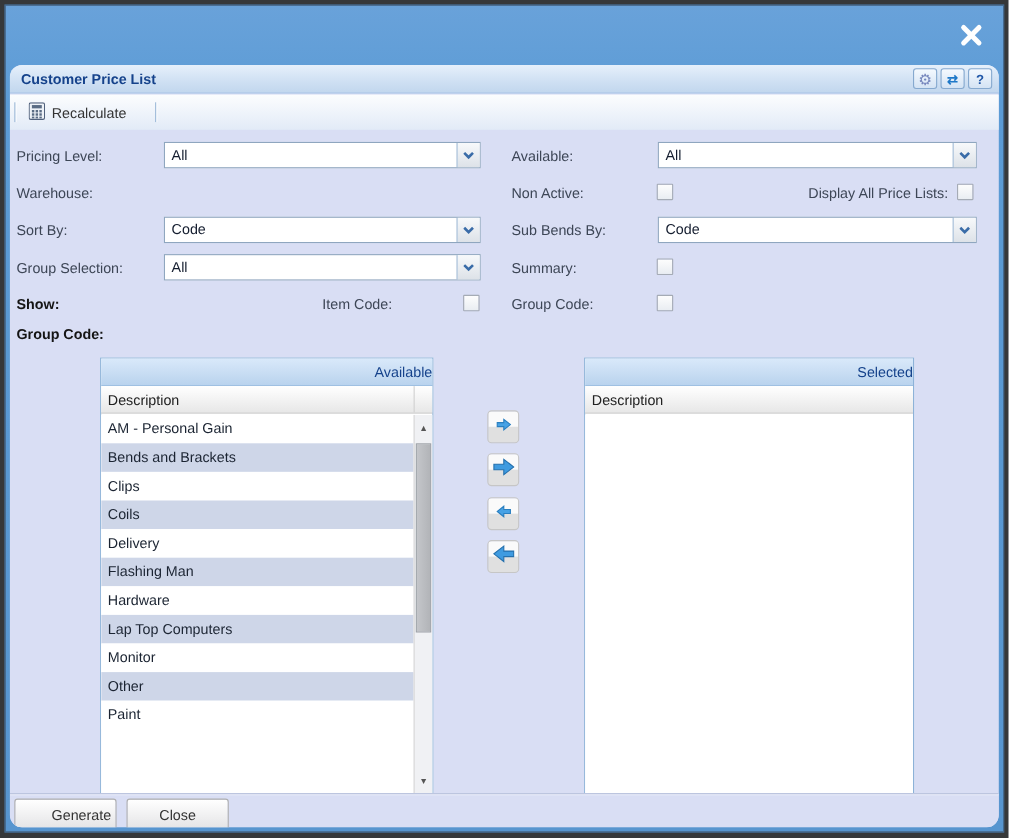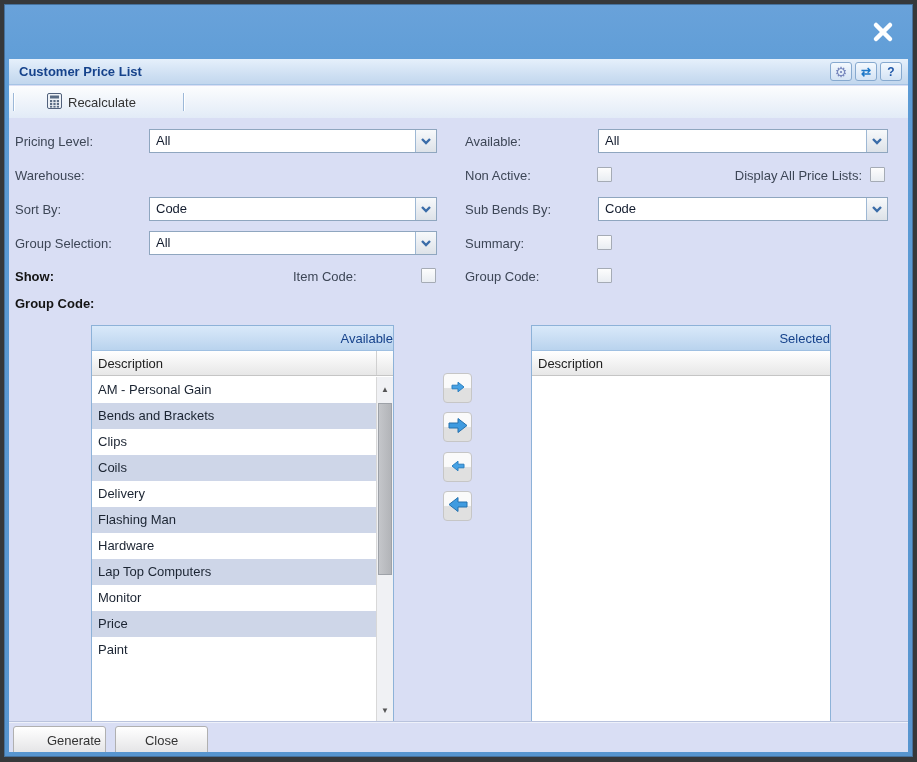--- a/index.html
+++ b/index.html
@@ -4,38 +4,38 @@
 <style>
   * { margin:0; padding:0; box-sizing:border-box; }
   body { width:917px; height:762px; overflow:hidden; font-family:"Liberation Sans", sans-serif; }
 
   #window { position:relative; width:917px; height:762px; background:#36383a; }
   .chrome { position:absolute; left:4px; top:4px; right:4px; bottom:5px;
             background:linear-gradient(#69a2da, #5b9bd5 12%, #5795cf);
             border:1px solid #46719c; }
   .close-btn { position:absolute; top:16px; right:18px; width:22px; height:22px; cursor:pointer; }
 
-  .dialog { position:absolute; left:4px; top:54px; right:4px; bottom:4px; background:#d9def4; overflow:hidden; }
+  .dialog { position:absolute; left:4px; top:54px; right:4px; bottom:4px; background:#d9def4; overflow:hidden;border-radius:11px; }
 
   
   .dlg-header { position:absolute; left:0; top:0; right:0; height:26px;
                 background:linear-gradient(#e6f0fb, #cfe0f3 60%, #c2d7ee);
                 border-bottom:1px solid #a6c4e5; }
   .dlg-title { position:absolute; left:10px; top:5px; font-size:13px; font-weight:bold; color:#15428b; }
   .hdr-btns { position:absolute; right:6px; top:3px; display:flex; gap:3px; }
   .hdr-btn { width:22px; height:19px; border:1px solid #86a9cf; border-radius:3px;
              background:linear-gradient(#f4f9fe, #d4e3f4); display:flex; align-items:center;
              justify-content:center; cursor:pointer; font-size:12px; line-height:1; }
   .glyph-gear { color:#7787bd; font-size:14px; }
   .glyph-refresh { color:#1e78c8; font-weight:bold; font-size:12px; }
   .glyph-help { color:#2057a8; font-weight:bold; font-size:12px; }
 
   
   .toolbar { position:absolute; left:0; top:27px; right:0; height:32px;
-             background:linear-gradient(#fcfdfe, #e2ebf7); display:flex; align-items:center;gap:21px; }
+             background:linear-gradient(#fcfdfe, #e2ebf7); display:flex; align-items:center; }
   .tb-sep { width:1px; height:18px; background:#9cb8d8; margin:0 4px; box-shadow:1px 0 0 #fff; }
   .tb-btn { display:flex; align-items:center; gap:6px; padding:3px 8px; border-radius:3px;
             cursor:pointer; font-size:13px; color:#333; }
   .tb-sep2 { width:1px; height:18px; background:#9cb8d8; margin-left:18px; box-shadow:1px 0 0 #fff; }
 
   
   .lbl { position:absolute; font-size:13px; color:#3d4656; white-space:nowrap; }
   .lbl.bold { font-weight:bold; color:#141414; }
 
   .combo { position:absolute; height:24px; border:1px solid #8fa6bf; background:#fff; cursor:pointer; }
@@ -210,21 +210,21 @@
           <div class="rows">
               <div class="list-row">AM - Personal Gain</div>
               <div class="list-row alt">Bends and Brackets</div>
               <div class="list-row">Clips</div>
               <div class="list-row alt">Coils</div>
               <div class="list-row">Delivery</div>
               <div class="list-row alt">Flashing Man</div>
               <div class="list-row">Hardware</div>
               <div class="list-row alt">Lap Top Computers</div>
               <div class="list-row">Monitor</div>
-              <div class="list-row alt">Price</div>
+              <div class="list-row alt">Other</div>
               <div class="list-row">Paint</div>
             </div>
           <div class="scrollbar">
             <div class="sb-up">▲</div>
             <div class="sb-thumb"></div>
             <div class="sb-down">▼</div>
           </div>
         </div>
       </div>
 

